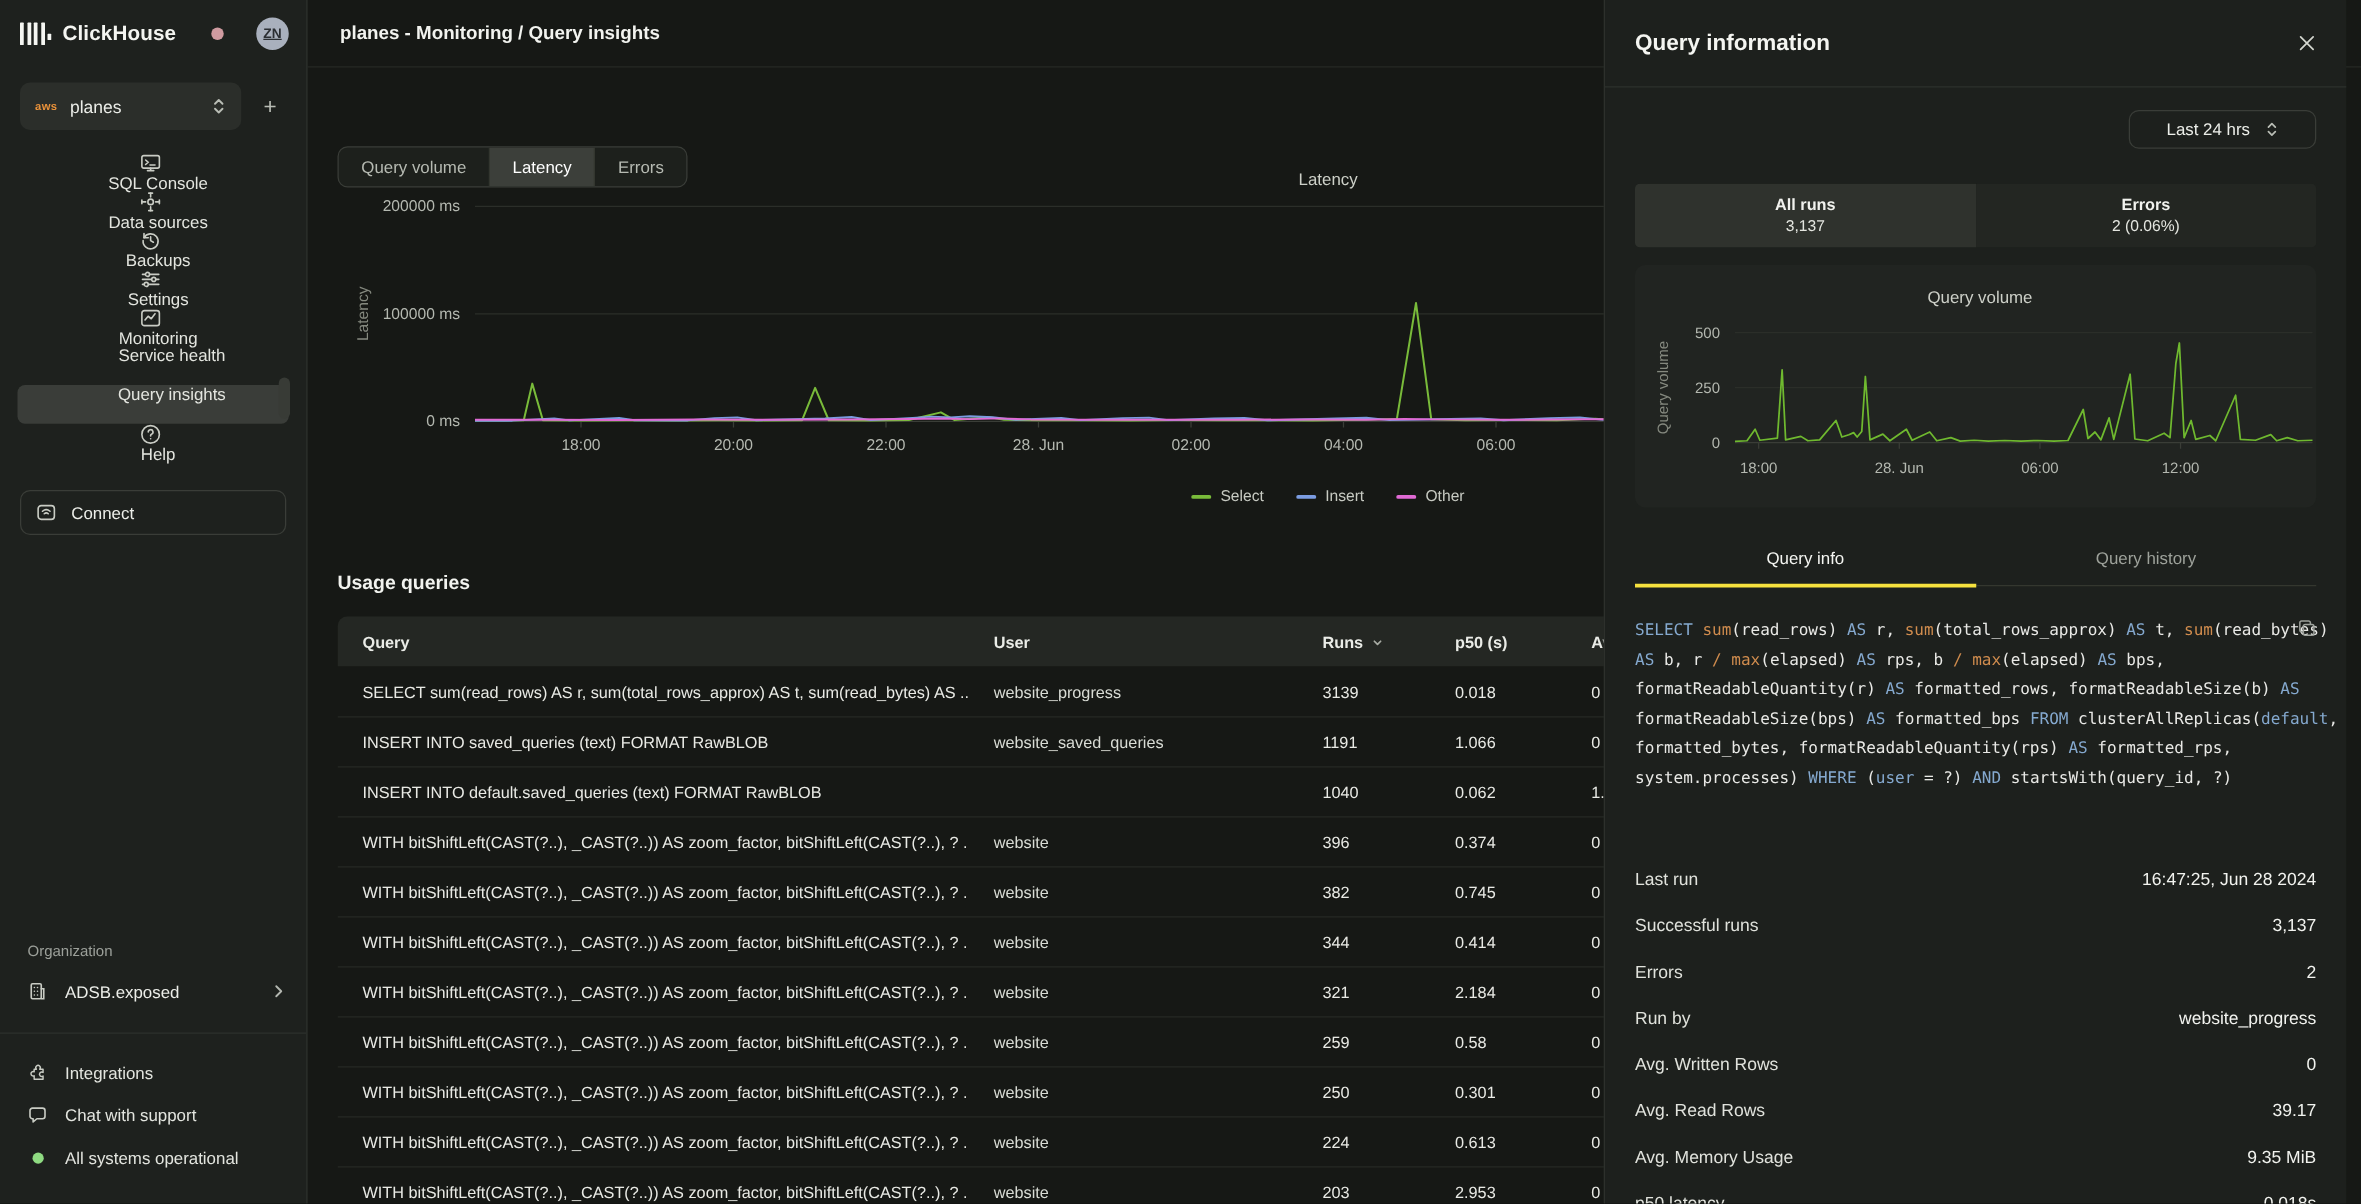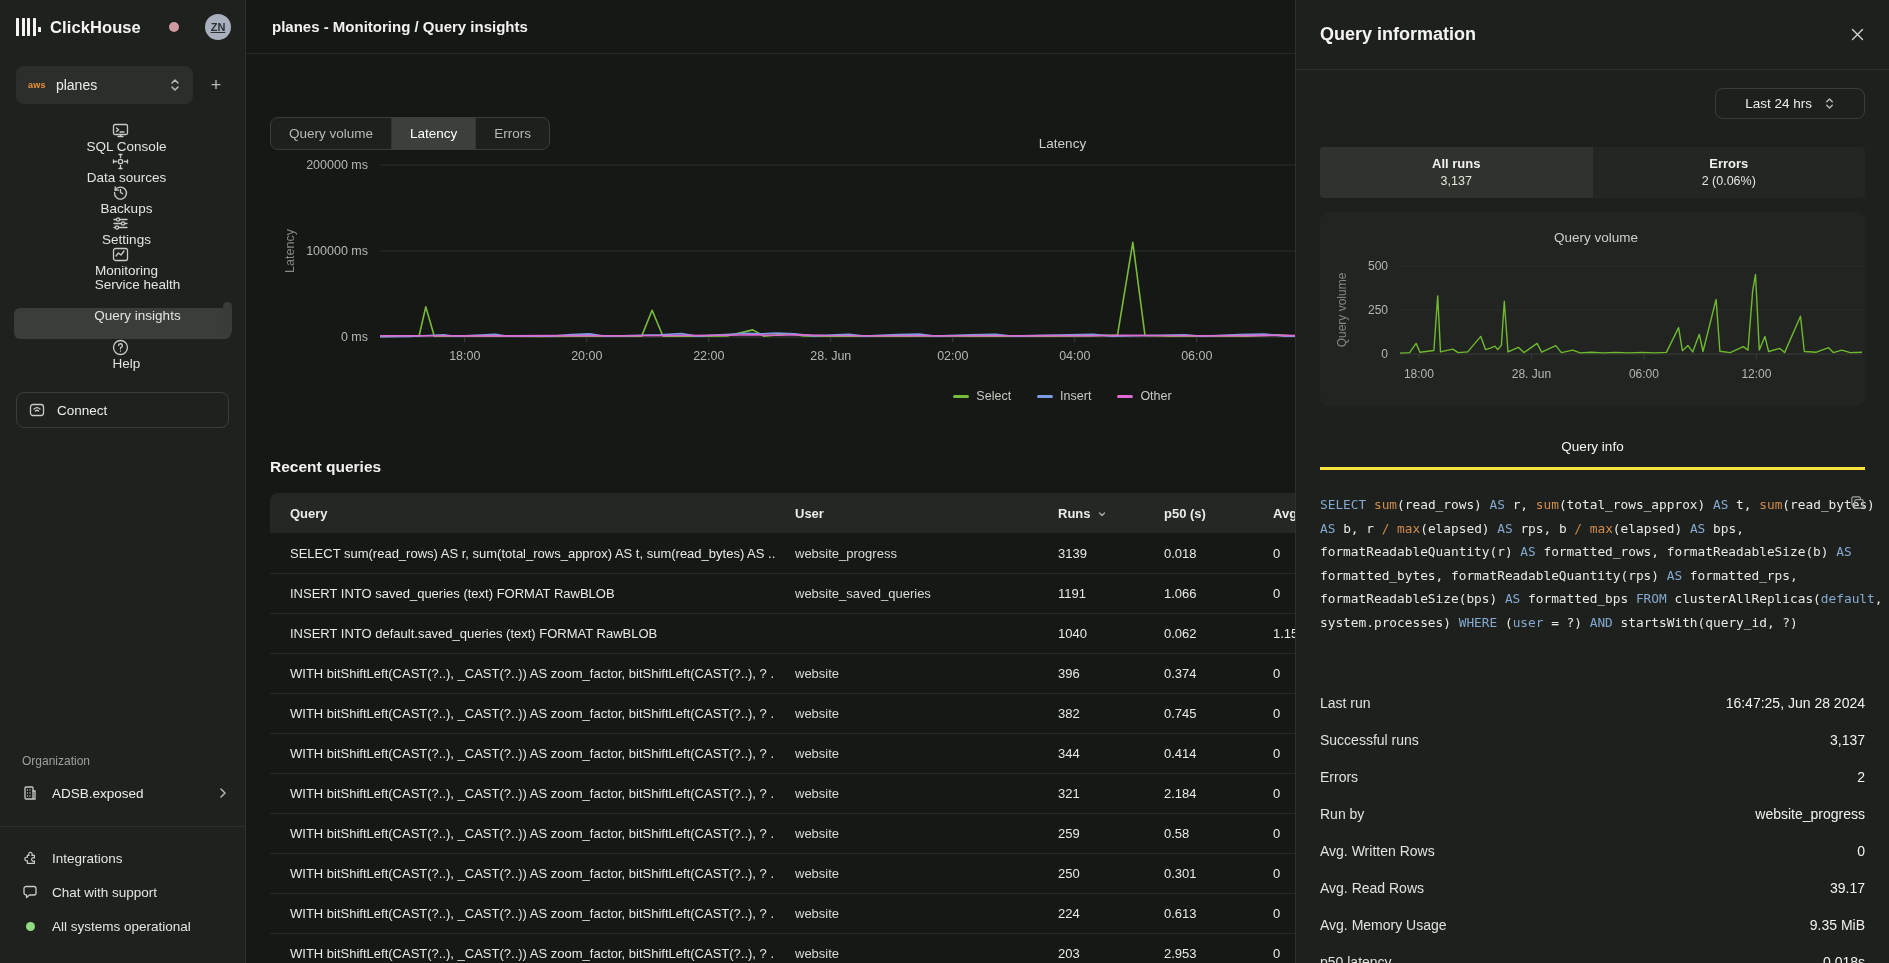--- a/index.html
+++ b/index.html
@@ -64,21 +64,21 @@
   .qtable { margin-top:17px; border-radius:8px 8px 0 0; overflow:hidden; }
   .trow { display:flex; align-items:center; height:40px; }
   .trow.head { background:#242723; font-weight:700; color:#eaece7; }
   .trow.body-row { border-top:1px solid #262924; cursor:pointer; }
   .trow.body-row:first-child { border-top:none; }
   .tcell { padding-left:20px; font-size:13px; white-space:nowrap; overflow:hidden; flex:0 0 auto; }
   .tcell.user { color:#d9dcd5; }
   .sort-ico { display:inline-flex; margin-left:6px; color:#a7aba3; vertical-align:middle; }
 
   
-  .panel { position:absolute; right:0; top:0; width:594px; height:963px; background:#1d201d;
+  .panel { position:absolute; right:12px; top:0; width:594px; height:963px; background:#1d201d;
            border-left:1px solid #2d302c; z-index:5; }
   .panel-header { height:70px; display:flex; align-items:center; justify-content:space-between;
                   padding:0 24px; border-bottom:1px solid #2d302c; }
   .panel-title { font-size:18px; font-weight:700; color:#f4f5f1; }
   .close-btn { color:#d3d6cf; cursor:pointer; display:inline-flex; }
   .panel-body { padding:0 24px; }
   .range-row { display:flex; justify-content:flex-end; margin-top:18px; }
   .range-select { display:flex; align-items:center; gap:12px; border:1px solid #3a3d38; border-radius:8px;
                   padding:7px 29px; font-size:13.5px; color:#eceee9; cursor:pointer; }
   .summary-tabs { display:flex; margin-top:28px; border-radius:4px; overflow:hidden; }
@@ -322,21 +322,21 @@
               <span>Insert</span>
             </span>
             <span class="legend-item">
               <span class="legend-swatch" style="background: rgb(224, 106, 212);"></span>
               <span>Other</span>
             </span>
           </div>
       </div>
 
       <div class="table-section">
-        <div class="section-title">Recent queries</div>
+        <div class="section-title">Usage queries</div>
         <div class="qtable">
           <div class="trow head" id="table-head">
               <span class="tcell" style="width: 505px;"><span>Query</span></span>
               <span class="tcell" style="width: 263px;"><span>User</span></span>
               <span class="tcell" style="width: 106px;"><span>Runs</span><span class="sort-ico">
                   <svg width="10" height="10" viewBox="0 0 10 10" fill="none" stroke="currentColor" stroke-width="1.4" stroke-linecap="round" stroke-linejoin="round">
                     <path d="M2.5 4l2.5 2.5L7.5 4"></path>
                   </svg>
                 </span></span>
               <span class="tcell" style="width: 109px;"><span>p50 (s)</span></span>
@@ -476,29 +476,30 @@
             <line x1="436.4375" y1="142" x2="436.4375" y2="147" stroke="#3a3d37"></line>
             <text x="436.4375" y="166" text-anchor="middle" fill="#b4b8b0" font-size="12">12:00</text>
             <text x="26" y="98" fill="#85897f" font-size="12" text-anchor="middle" transform="rotate(-90 26 98)">Query volume</text>
             <text x="276" y="30" text-anchor="middle" fill="#cdd0c8" font-size="13.5">Query volume</text>
             <polyline points="80.0,141.1 89.6,140.6 96.1,131.4 99.9,140.2 113.9,138.5 117.7,83.9 120.5,139.9 132.7,137.1 138.3,140.6 147.7,139.9 160.8,124.4 165.5,137.6 171.1,135.8 174.9,134.1 177.7,137.6 181.4,133.2 184.3,89.2 188.0,139.9 198.3,135.3 203.9,140.6 217.1,131.4 221.7,140.2 235.8,133.6 241.4,140.6 252.7,138.1 260.2,140.9 271.4,140.2 282.7,140.9 295.8,140.4 308.9,140.9 322.1,140.4 335.2,140.9 346.4,140.4 358.6,115.6 362.4,138.8 368.0,133.6 372.7,139.9 379.3,122.3 383.0,139.5 396.1,87.4 399.9,139.2 410.2,140.6 423.3,134.6 428.0,138.1 432.7,78.6 435.5,62.4 439.3,138.1 444.9,124.4 448.6,139.5 459.9,136.4 464.6,140.6 480.5,104.2 484.3,139.5 496.4,140.2 508.6,135.7 513.3,140.6 521.8,138.1 530.2,140.6 542.0,140.2" fill="none" stroke="#6fb92f" stroke-width="1.4" stroke-linejoin="round"></polyline>
           </svg>
       </div>
 
       <div class="info-tabs" id="info-tabs">
           <div class="info-tab active">Query info</div>
+          <div class="info-tab">Query history</div>
         </div>
 
       <div class="code-block">
         <div id="code-lines">
             <div class="code-line"><span class="kw">SELECT </span><span class="fn">sum</span><span class="pl">(read_rows) </span><span class="kw">AS </span><span class="pl">r, </span><span class="fn">sum</span><span class="pl">(total_rows_approx) </span><span class="kw">AS </span><span class="pl">t, </span><span class="fn">sum</span><span class="pl">(read_bytes)</span></div>
             <div class="code-line"><span class="kw">AS </span><span class="pl">b, r </span><span class="op">/ </span><span class="fn">max</span><span class="pl">(elapsed) </span><span class="kw">AS </span><span class="pl">rps, b </span><span class="op">/ </span><span class="fn">max</span><span class="pl">(elapsed) </span><span class="kw">AS </span><span class="pl">bps,</span></div>
             <div class="code-line"><span class="pl">formatReadableQuantity(r) </span><span class="kw">AS </span><span class="pl">formatted_rows, formatReadableSize(b) </span><span class="kw">AS</span></div>
+            <div class="code-line"><span class="pl">formatReadableSize(bps) </span><span class="kw">AS </span><span class="pl">formatted_bps </span><span class="kw">FROM </span><span class="pl">clusterAllReplicas(</span><span class="kw">default</span><span class="pl">,</span></div>
             <div class="code-line"><span class="pl">formatted_bytes, formatReadableQuantity(rps) </span><span class="kw">AS </span><span class="pl">formatted_rps,</span></div>
-            <div class="code-line"><span class="pl">formatReadableSize(bps) </span><span class="kw">AS </span><span class="pl">formatted_bps </span><span class="kw">FROM </span><span class="pl">clusterAllReplicas(</span><span class="kw">default</span><span class="pl">,</span></div>
             <div class="code-line"><span class="pl">system.processes) </span><span class="kw">WHERE </span><span class="pl">(</span><span class="kw">user </span><span class="pl">= ?) </span><span class="kw">AND </span><span class="pl">startsWith(query_id, ?)</span></div>
           </div>
         <span class="copy-btn">
           <svg width="15" height="15" viewBox="0 0 16 16" fill="none" stroke="currentColor" stroke-width="1.3" stroke-linejoin="round">
               <rect x="5" y="5" width="9" height="9" rx="1.5"></rect>
               <path d="M11 5V3.5A1.5 1.5 0 0 0 9.5 2h-6A1.5 1.5 0 0 0 2 3.5v6A1.5 1.5 0 0 0 3.5 11H5"></path>
             </svg>
         </span>
       </div>
 

